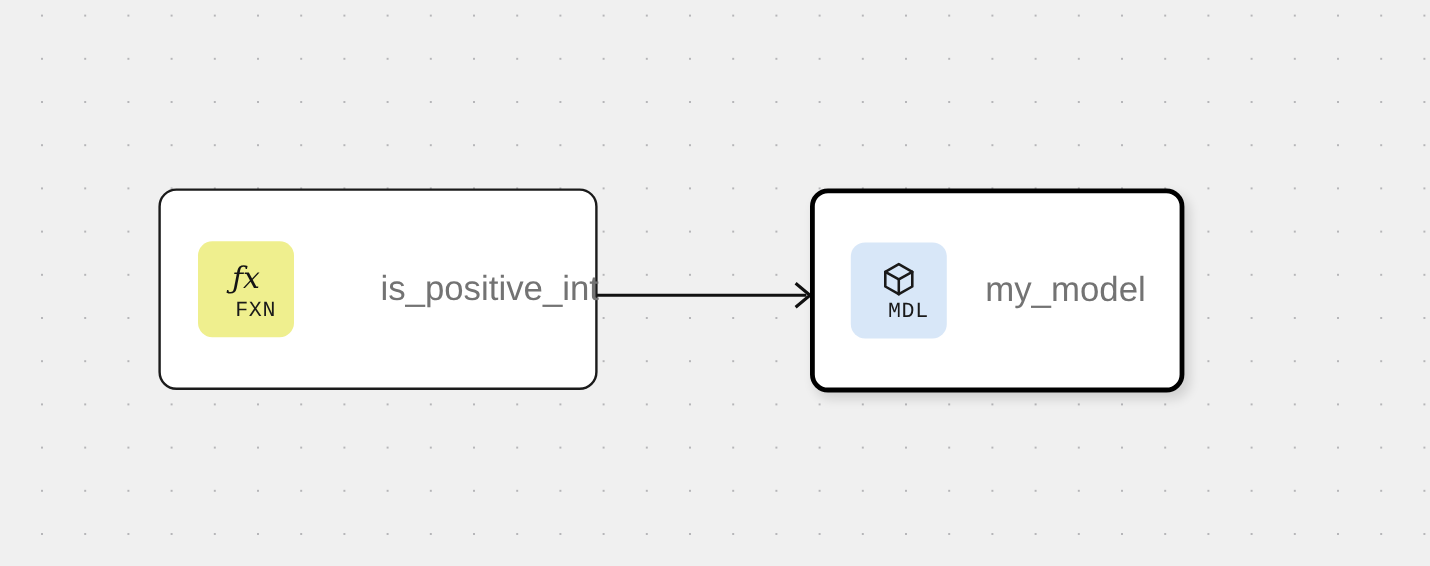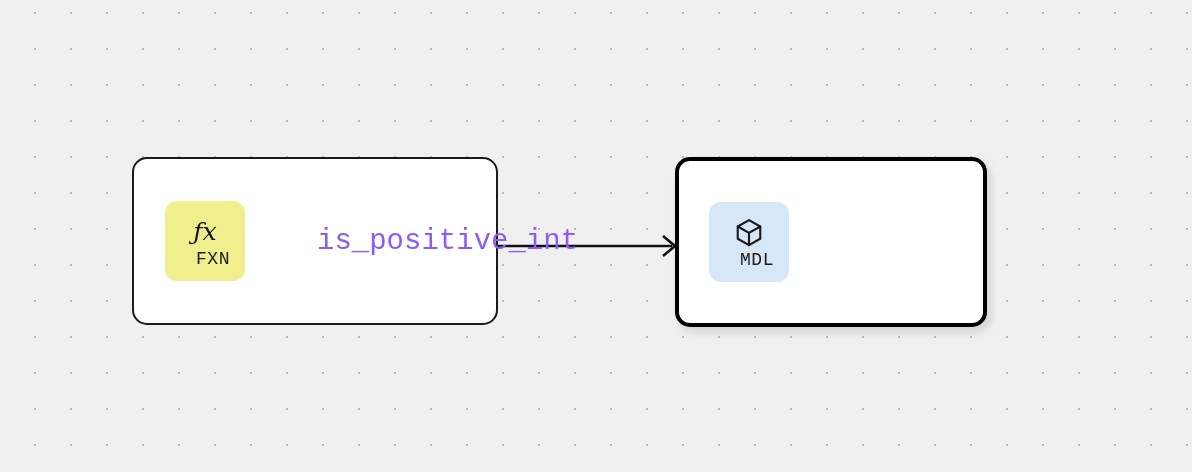--- a/index.html
+++ b/index.html
@@ -112,23 +112,23 @@
     font-family: Liberation Mono, monospace;
     font-size: 18px;
     letter-spacing: 0.5px;
     color: #1a1a1a;
     line-height: 1;
     margin-left: 16px;
   }
 
   
   .node-title {
-    font-family: Liberation Mono, monospace;
+    font-family: Liberation Sans, sans-serif;
     font-size: 29px;
-    color: #8b5cf6;
+    color: #737373;
     white-space: nowrap;
   }
 
   #node-fxn .node-title {
     margin-left: 32px;
   }
 
   #node-mdl .node-title {
     margin-left: 32px;
   }
@@ -161,15 +161,16 @@
       <span class="badge-glyph">
         <svg width="30" height="32" viewBox="0 0 24 25" fill="none" stroke="#1a1a1a" stroke-width="1.7" stroke-linecap="round" stroke-linejoin="round">
           <path d="M12 2.2 21 7.3 21 17.1 12 22.2 3 17.1 3 7.3 Z"></path>
           <path d="M3 7.3 12 12.4 21 7.3"></path>
           <path d="M12 12.4 12 22.2"></path>
         </svg>
       </span>
       <span class="badge-caption">MDL</span>
     </div>
 
+    <span class="node-title">my_model</span>
   </div>
 
 </div>
 
 </body></html>

